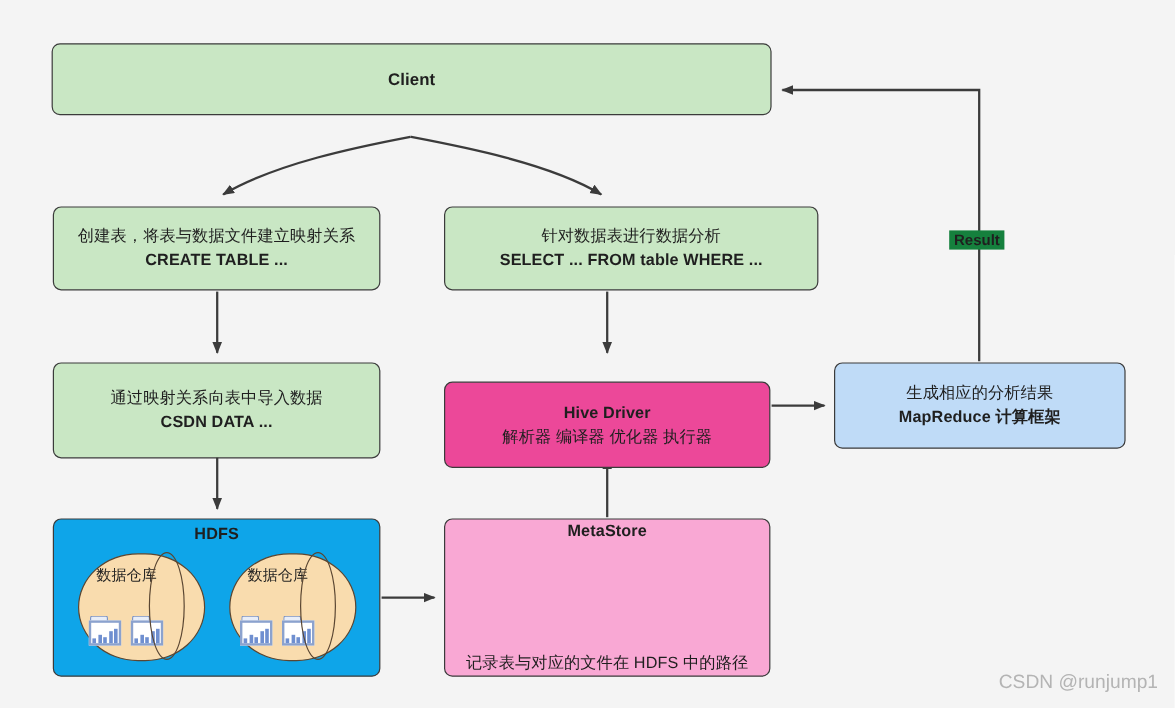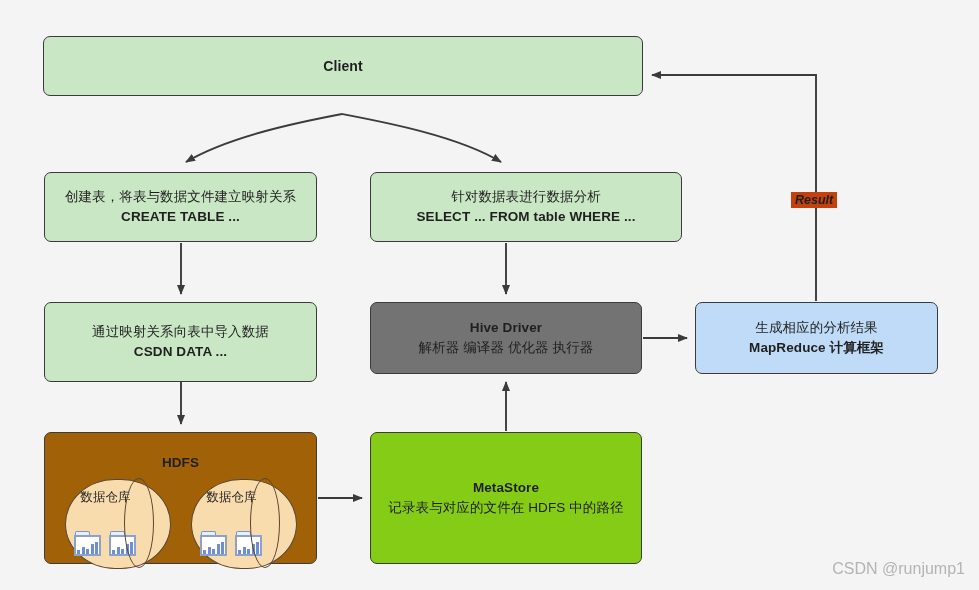--- a/index.html
+++ b/index.html
@@ -38,25 +38,25 @@
     letter-spacing: .1px;
   }
   .node .ln { display: block; white-space: nowrap; }
   .node .ln.bold { font-weight: bold; }
 
   
   #node-client      { left: 43px;  top: 36px;  width: 600px; height: 60px;  background: #c9e7c4; }
   #node-create      { left: 44px;  top: 172px; width: 273px; height: 70px;  background: #c9e7c4; }
   #node-select      { left: 370px; top: 172px; width: 312px; height: 70px;  background: #c9e7c4; }
   #node-load        { left: 44px;  top: 302px; width: 273px; height: 80px;  background: #c9e7c4; }
-  #node-driver      { left: 370px; top: 302px; width: 272px; height: 72px;  background: #737373; }
+  #node-driver      { left: 370px; top: 318px; width: 272px; height: 72px;  background: #ec4899; }
   #node-mapreduce   { left: 695px; top: 302px; width: 243px; height: 72px;  background: #bfdbf7; }
-  #node-metastore   { left: 370px; top: 432px; width: 272px; height: 132px; background: #84cc16; }
-  #node-hdfs        { left: 44px;  top: 432px; width: 273px; height: 132px; background: #a16207;
-                      justify-content: flex-start; padding-top: 20px; }
+  #node-metastore   { left: 370px; top: 432px; width: 272px; height: 132px; background: #f9a8d4; justify-content: space-between; }
+  #node-hdfs        { left: 44px;  top: 432px; width: 273px; height: 132px; background: #0ea5e9;
+                      justify-content: flex-start; padding-top: 2px; }
 
   #node-client .ln  { font-weight: bold; font-size: 14px; }
 
   
   .hdfs-title {
     font-weight: bold;
     font-size: 13.5px;
     color: #1f1f1f;
     margin-bottom: 6px;
   }
@@ -140,24 +140,23 @@
     width: 3px;
     background: #6f8fd0;
   }
 
   
   .edge-label {
     position: absolute;
     font-size: 12.5px;
     font-weight: bold;
     color: #1f1f1f;
-    background: #c2410c;
+    background: #15803d;
     padding: 1px 4px;
     white-space: nowrap;
-    font-style: italic;
   }
   #label-result { left: 791px; top: 192px; }
 
   
   #watermark {
     position: absolute;
     right: 14px;
     bottom: 12px;
     font-size: 16px;
     color: #b4b4b4;

